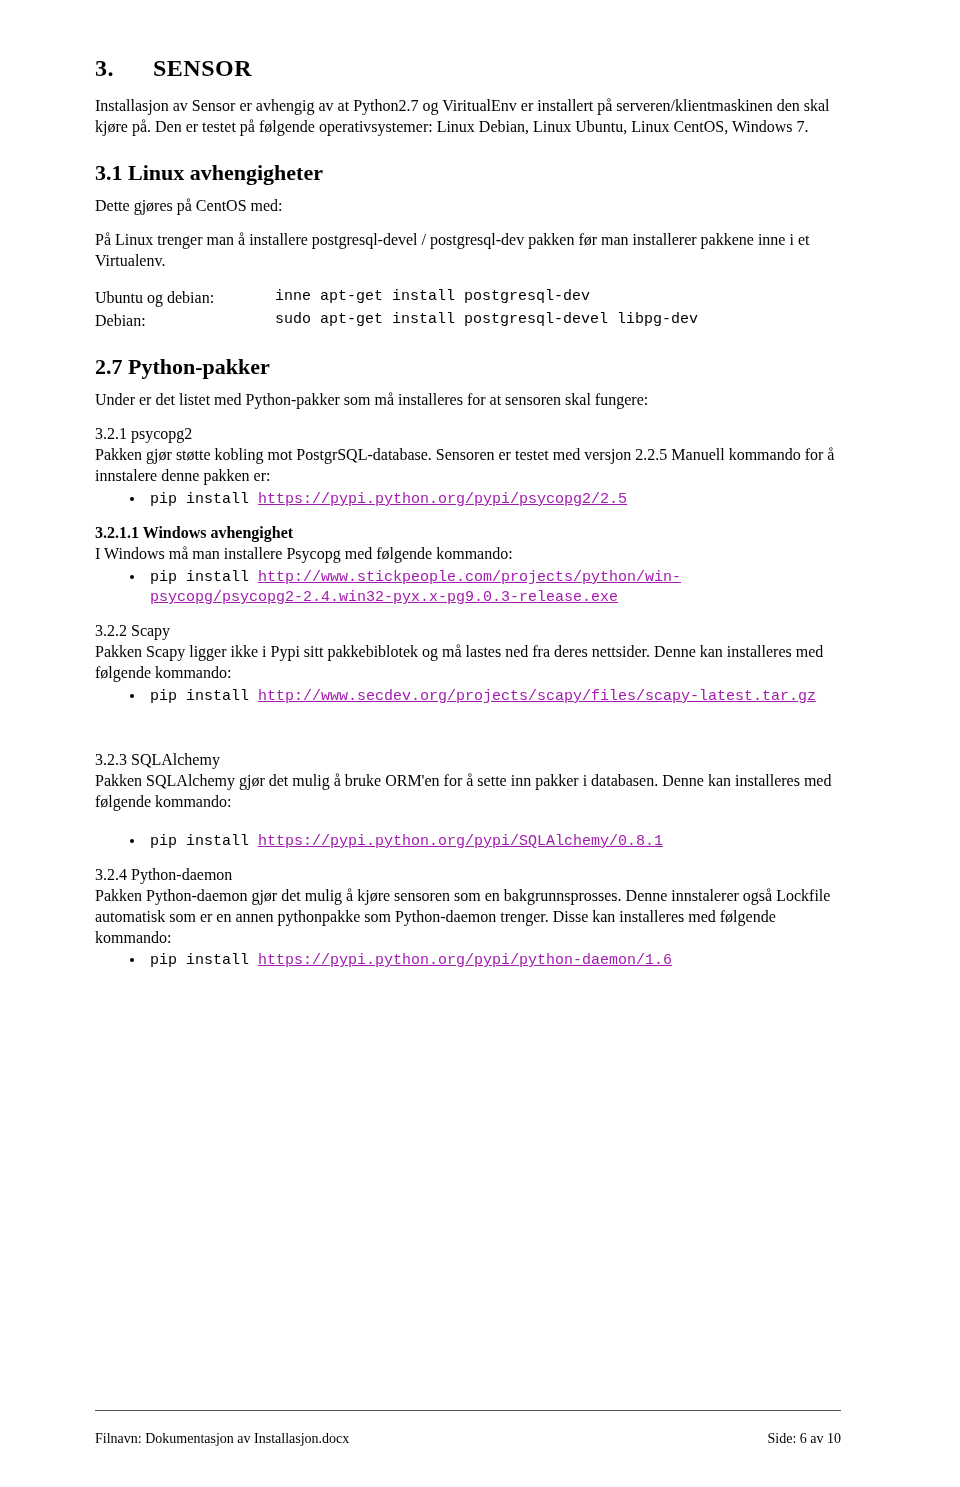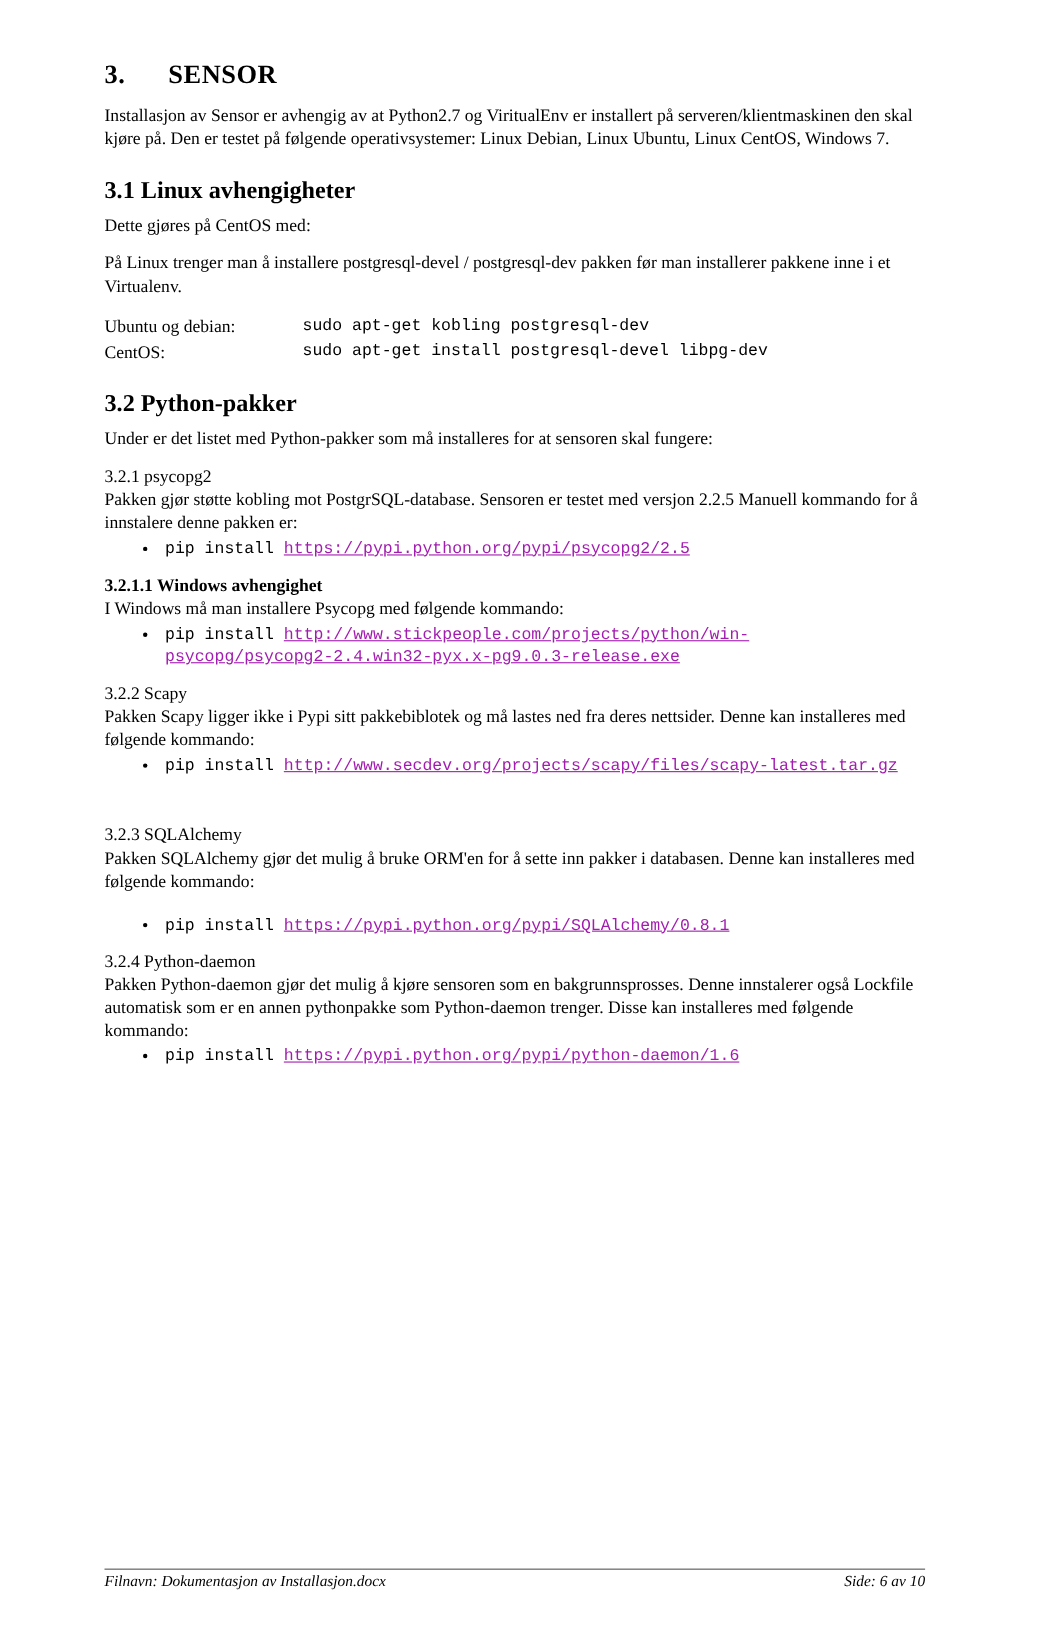--- a/index.html
+++ b/index.html
@@ -82,26 +82,25 @@
   a.hyperlink {
     color: #a21caf;
     text-decoration: underline;
   }
   .footer {
     position: absolute;
     bottom: 40px;
     left: 95px;
     right: 95px;
     border-top: 1px solid #555;
-    padding-top: 4px;
+    padding-top: 20px;
     display: flex;
     justify-content: space-between;
     font-size: 14px;
     font-family: "Times New Roman", serif;
-    font-style: italic;
   }
 </style>
 </head>
 <body>
 
 <div class="page">
 
   <h1 class="h1">
     <span class="num">3.</span>
     &nbsp;&nbsp;&nbsp;&nbsp;
@@ -110,29 +109,29 @@
 
   <p class="para">Installasjon av Sensor er avhengig av at Python2.7 og ViritualEnv er installert på serveren/klientmaskinen den skal kjøre på. Den er testet på følgende operativsystemer: Linux Debian, Linux Ubuntu, Linux CentOS, Windows 7.</p>
 
   <h2 class="h2">3.1   Linux avhengigheter</h2>
   <p class="para">Dette gjøres på CentOS med:</p>
   <p class="para">På Linux trenger man å installere postgresql-devel / postgresql-dev pakken før man installerer pakkene inne i et Virtualenv.</p>
 
   <div class="cmdtable">
     <div class="cmdrow">
       <div class="cmdlabel">Ubuntu og debian:</div>
-      <div class="cmdval">sudo apt-get kobling postgresql-dev</div>
+      <div class="cmdval">inne apt-get install postgresql-dev</div>
     </div>
     <div class="cmdrow">
-      <div class="cmdlabel">CentOS:</div>
+      <div class="cmdlabel">Debian:</div>
       <div class="cmdval">sudo apt-get install postgresql-devel libpg-dev</div>
     </div>
   </div>
 
-  <h2 class="h2">3.2   Python-pakker</h2>
+  <h2 class="h2">2.7   Python-pakker</h2>
   <p class="para">Under er det listet med Python-pakker som må installeres for at sensoren skal fungere:</p>
 
   <h3 class="h3">3.2.1 psycopg2</h3>
   <p class="para" style="margin-bottom:2px">Pakken gjør støtte kobling mot PostgrSQL-database. Sensoren er testet med versjon 2.2.5 Manuell kommando for å innstalere denne pakken er:</p>
   <ul class="bullets">
     <li>
       <span>pip install </span><a class="hyperlink" href="#">https://pypi.python.org/pypi/psycopg2/2.5</a>
     </li>
   </ul>
 

